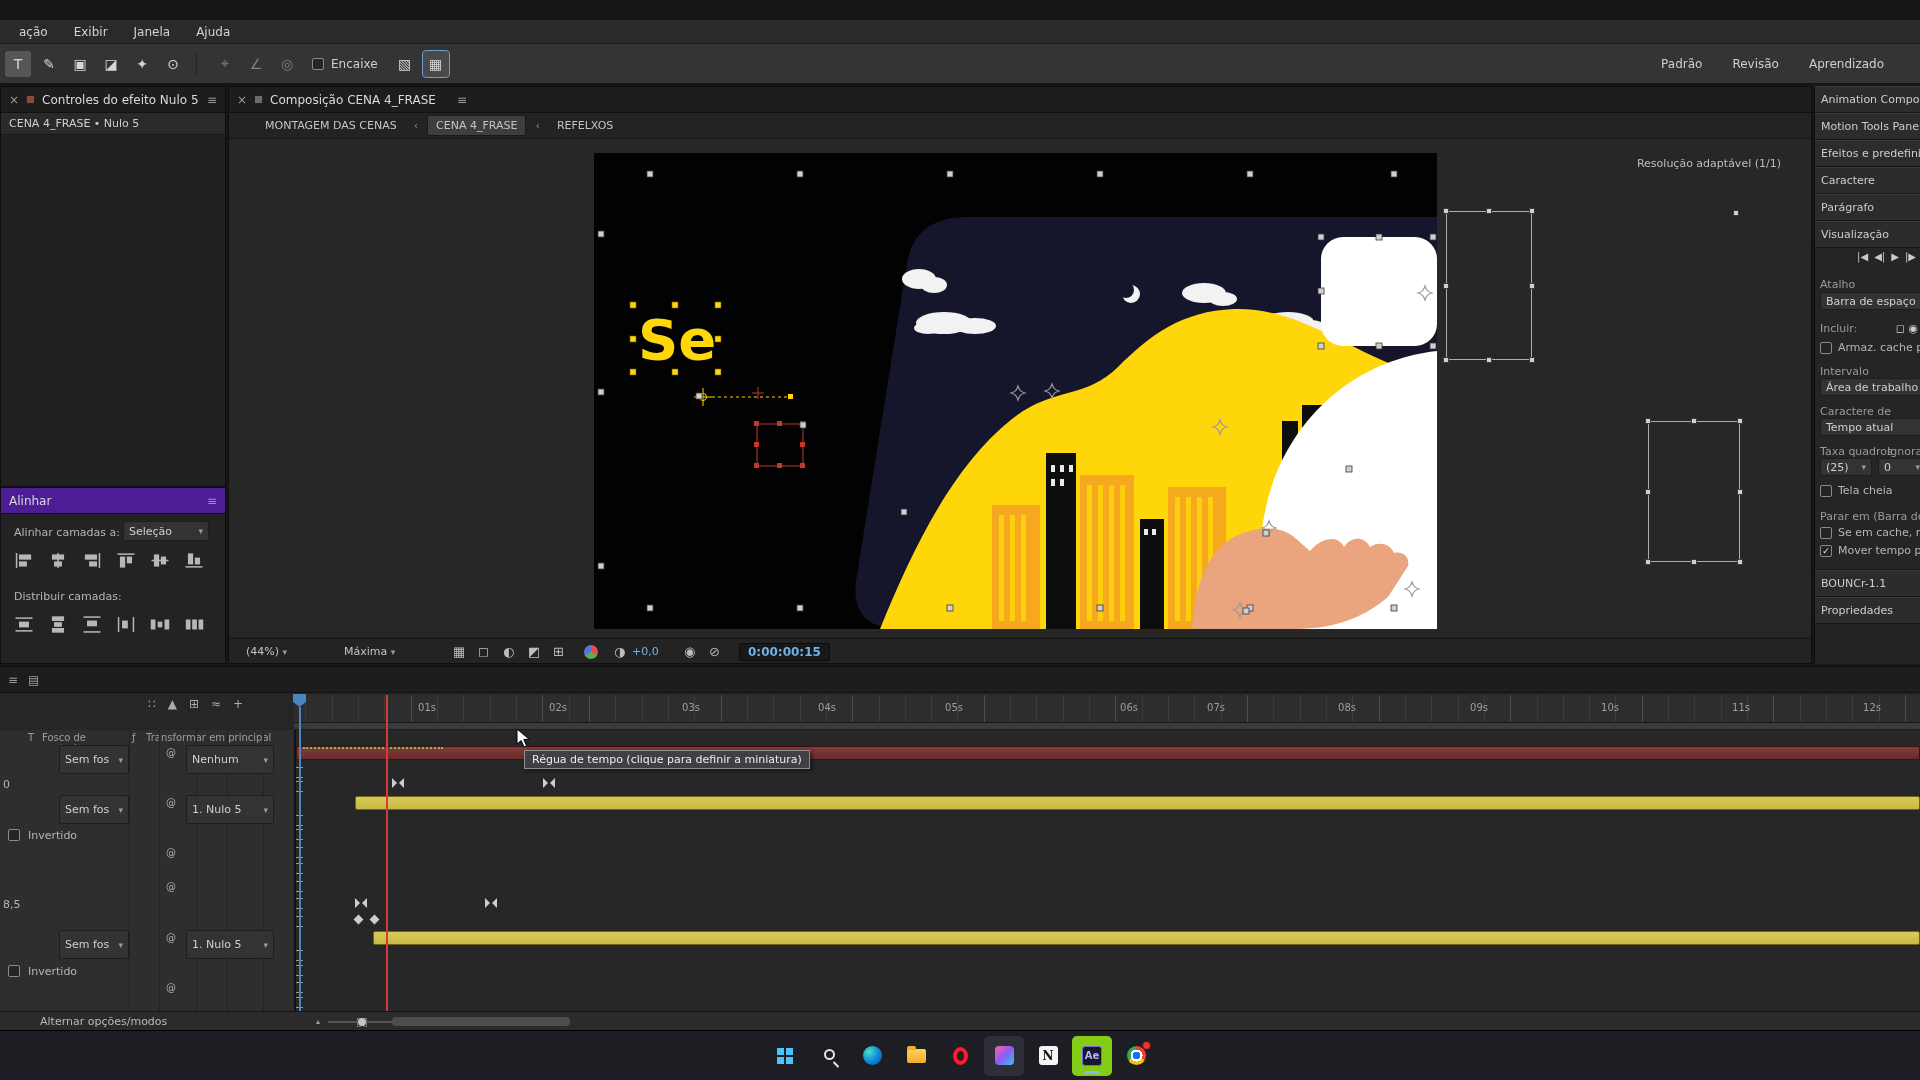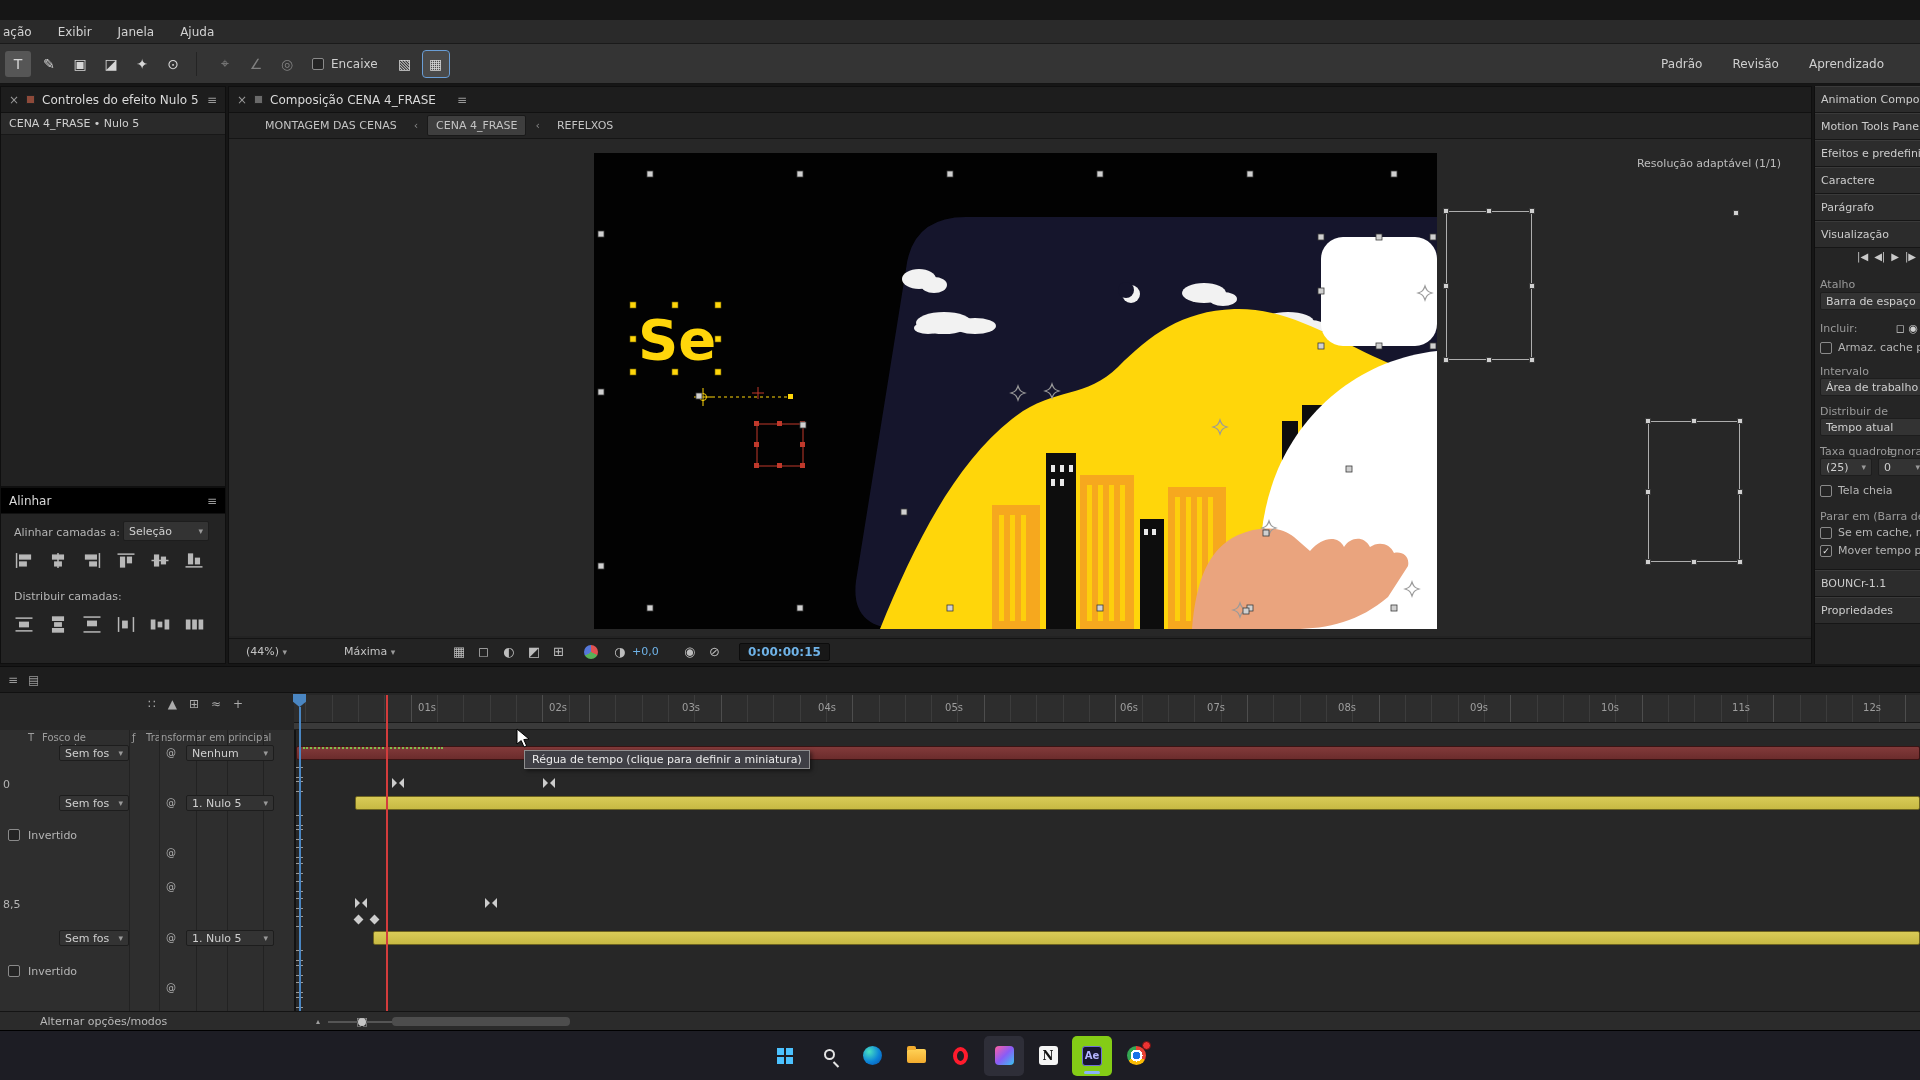--- a/index.html
+++ b/index.html
@@ -3,21 +3,21 @@
 <meta charset="utf-8">
 <style>
 *{margin:0;padding:0;box-sizing:border-box}
 html,body{width:1920px;height:1080px;overflow:hidden;background:#000;
 font-family:"DejaVu Sans","Liberation Sans",sans-serif;font-size:12px;color:#c8c8c8}
 #root{position:absolute;inset:0;background:#161616}
 
 .titlebar{position:absolute;left:0;top:0;width:1920px;height:20px;background:#0b0b15;color:#b9b9c4;font-size:11px;line-height:20px;padding-left:8px}
 .menubar{position:absolute;left:0;top:20px;width:1920px;height:24px;background:#2a2a2a;border-bottom:1px solid #1a1a1a;display:flex;align-items:center}
 .menu-item{padding:0 13px;line-height:24px;color:#d2d2d2}
-.menu-item:first-child{padding-left:3px}
+.menu-item:first-child{padding-left:19px}
 .toolbar{position:absolute;left:0;top:44px;width:1920px;height:40px;background:#343434;border-bottom:1px solid #141414;display:flex;align-items:center}
 .tool{width:26px;height:26px;margin-left:5px;border-radius:3px;display:flex;align-items:center;justify-content:center;color:#d6d6d6;font-size:14px}
 .tool.active{background:#565656}
 .tool.dim{color:#808080}
 .tool.hl{background:#4a4a4a;outline:1px solid #6a9ed6}
 .tb-sep{width:1px;height:24px;background:#242424;margin:0 10px}
 .snap{display:flex;align-items:center;gap:7px;margin-left:12px;color:#cfcfcf}
 .chk{width:12px;height:12px;border:1px solid #8a8a8a;background:#242424;border-radius:2px;display:inline-flex;align-items:center;justify-content:center;font-size:9px;color:#e6e6e6;flex:none}
 .ws{margin-left:30px;color:#cfcfcf}
 
@@ -63,21 +63,21 @@
 .ruler{position:absolute;left:294px;top:28px;width:1626px;height:28px;background:#2d2d2d;border-bottom:1px solid #181818;
 background-image:repeating-linear-gradient(to right,#4d4d4d 0 1px,transparent 1px 131.6px),repeating-linear-gradient(to right,#3c3c3c 0 1px,transparent 1px 26.32px);
 background-position:295px 0,295px 18px}
 .rl{position:absolute;top:7px;transform:translateX(-50%);font-size:10px;color:#9e9e9e}
 .workarea{position:absolute;left:294px;top:56px;width:1626px;height:7px;background:#3a3a3a;border-bottom:1px solid #1c1c1c}
 .tl-colhead{position:absolute;left:0;top:63px;width:294px;height:15px;background:#2e2e2e;color:#9e9e9e;font-size:10px}
 .tl-left{position:absolute;left:0;top:78px;width:294px;height:266px;background:#2e2e2e}
 .tl-graph{position:absolute;left:294px;top:63px;width:1626px;height:281px;background:#272727;border-left:2px solid #121212}
 .colsep{position:absolute;top:63px;height:281px;width:1px;background:#222}
 .lrow{position:absolute;left:0;width:294px;height:18px}
-.lrow .dd{position:absolute;height:16px}
+.lrow .dd{position:absolute;height:29px}
 .pw{position:absolute;color:#ababab;font-size:10px;top:2px}
 .bar{position:absolute;height:14px;border-radius:2px}
 .bar.maroon{background:linear-gradient(#823a3a,#6b2c2c);border:1px solid #3a1414}
 .bar.yellow{background:linear-gradient(#d9cb57,#c7b943);border:1px solid #6e6420}
 .greendash{position:absolute;height:0;border-top:2px dotted #7fbf4e}
 .ibeam{position:absolute;width:7px;height:11px;border-top:1px solid #9a9a9a;border-bottom:1px solid #9a9a9a;background:linear-gradient(#9a9a9a,#9a9a9a) center/1px 100% no-repeat}
 .bow{position:absolute;width:12px;height:10px}
 .bow::before{content:"";position:absolute;left:0;top:0;border-top:5px solid transparent;border-bottom:5px solid transparent;border-left:5px solid #cdcdcd}
 .bow::after{content:"";position:absolute;right:0;top:0;border-top:5px solid transparent;border-bottom:5px solid transparent;border-right:5px solid #cdcdcd}
 .diam{position:absolute;width:7px;height:7px;background:#cdcdcd;transform:rotate(45deg)}
@@ -153,21 +153,21 @@
       <span class="ttl">Controles do efeito Nulo 5</span>
       <span class="ham">≡</span>
     </div>
     <div style="height:22px;background:#2a2a2a;border-bottom:1px solid #181818;display:flex;align-items:center;padding-left:8px;font-size:11px;color:#cfcfcf">
       <span>CENA 4_FRASE • Nulo 5</span>
     </div>
     <div style="position:absolute;left:0;top:48px;right:0;bottom:0;background:#212121"></div>
   </div>
 
   <div class="panel" style="left:0;top:487px;width:226px;height:177px">
-    <div class="ptab" style="background:#000000">
+    <div class="ptab" style="background:#4c1d95">
       <span class="ttl">Alinhar</span>
       <span class="ham">≡</span>
     </div>
     <span class="lbl" style="left:13px;top:38px">Alinhar camadas a:</span>
     <div class="dd" style="position:absolute;left:122px;top:33px;width:86px;height:20px">
       <span>Seleção</span>
         <span class="car">▾</span>
     </div>
     <div class="aibtn" style="left:11px;top:62px">
         <svg class="ai" viewBox="0 0 18 16">
@@ -508,21 +508,21 @@
       <span class="lbl seclbl" style="left:5px;top:74px">Incluir:</span>
       <span class="lbl" style="right:2px;top:74px;color:#cfcfcf">◻ ◉</span>
       <label class="ckrow" style="left:5px;top:93px">
         <span class="chk"></span>
         <span>Armaz. cache pré-r</span>
       </label>
       <span class="lbl seclbl" style="left:5px;top:117px">Intervalo</span>
       <div class="dd rd-dd" style="top:130px">
           <span>Área de trabalho est</span>
         </div>
-      <span class="lbl seclbl" style="left:5px;top:157px">Distribuir de</span>
+      <span class="lbl seclbl" style="left:5px;top:157px">Caractere de</span>
       <div class="dd rd-dd" style="top:170px">
           <span>Tempo atual</span>
         </div>
       <span class="lbl seclbl" style="left:5px;top:197px">Taxa quadros</span>
       <span class="lbl seclbl" style="left:72px;top:197px">Ignorar</span>
       <div class="dd" style="position:absolute;left:5px;top:210px;width:52px;height:18px">
           <span>(25)</span>
           <span class="car">▾</span>
         </div>
       <div class="dd" style="position:absolute;left:63px;top:210px;width:48px;height:18px">

